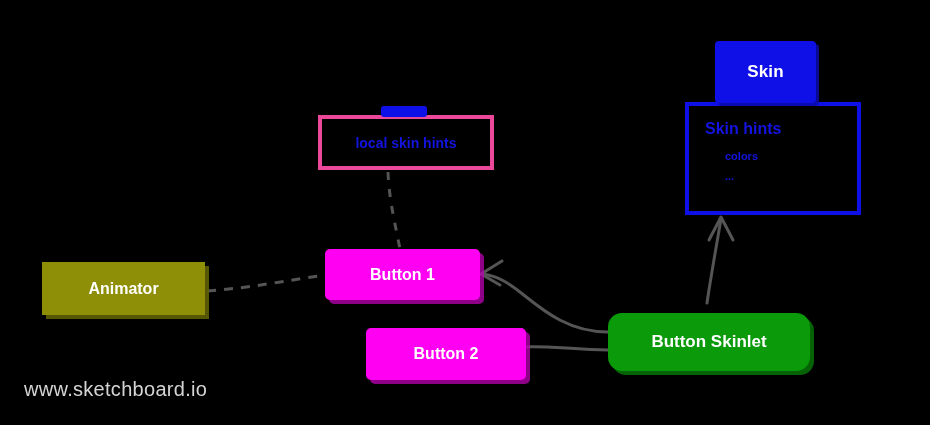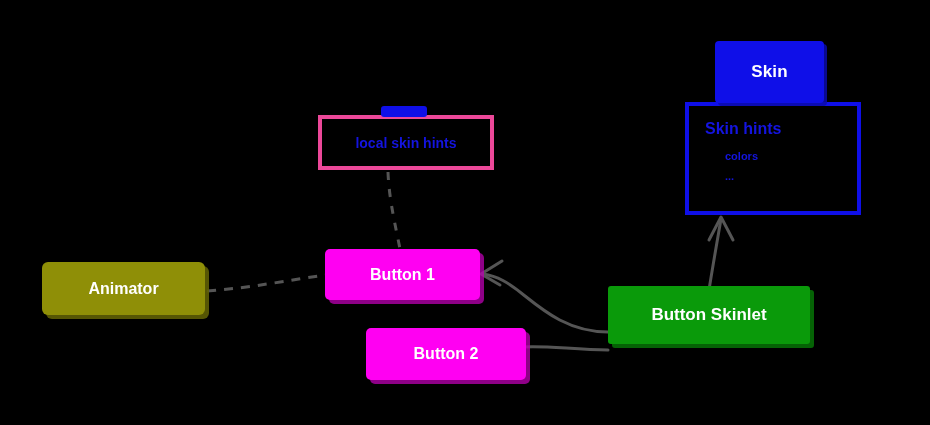--- a/index.html
+++ b/index.html
@@ -29,21 +29,21 @@
     display: flex;
     align-items: center;
     justify-content: center;
     text-align: center;
   }
 
   
   #node-skin {
     left: 715px;
     top: 41px;
-    width: 109px;
+    width: 101px;
     height: 62px;
     background: #0f0fe8;
     border-radius: 4px;
     box-shadow: 3px 3px 0 rgba(10,10,170,0.85);
     z-index: 3;
   }
   #node-skin .label {
     color: #ffffff;
     font-size: 17px;
     font-weight: bold;
@@ -120,38 +120,38 @@
   #node-button-1 { left: 325px; top: 249px; width: 155px; height: 51px; }
   #node-button-2 { left: 318px; top: 328px; width: 160px; height: 52px; margin-left: 48px; }
 
   
   #node-animator {
     left: 42px;
     top: 262px;
     width: 163px;
     height: 53px;
     background: #8f8f07;
-    border-radius: 6px;
+    border-radius: 0;
     box-shadow: 4px 4px 0 rgba(95,95,4,0.9);
     z-index: 3;
   }
   #node-animator .label {
     color: #ffffff;
     font-size: 16px;
     font-weight: bold;
   }
 
   
   #node-button-skinlet {
     left: 608px;
-    top: 286px;
+    top: 313px;
     width: 202px;
     height: 58px;
     background: #0a9a0a;
-    border-radius: 3px;
+    border-radius: 14px;
     box-shadow: 4px 4px 0 rgba(5,110,5,0.9);
     z-index: 3;
   }
   #node-button-skinlet .label {
     color: #ffffff;
     font-size: 17px;
     font-weight: bold;
   }
 
   
@@ -212,14 +212,15 @@
   </div>
 
   <div class="node" id="node-animator">
     <span class="label">Animator</span>
   </div>
 
   <div class="node" id="node-button-skinlet">
     <span class="label">Button Skinlet</span>
   </div>
 
+  <div id="watermark">www.sketchboard.io</div>
 
 </div>
 
 </body></html>

